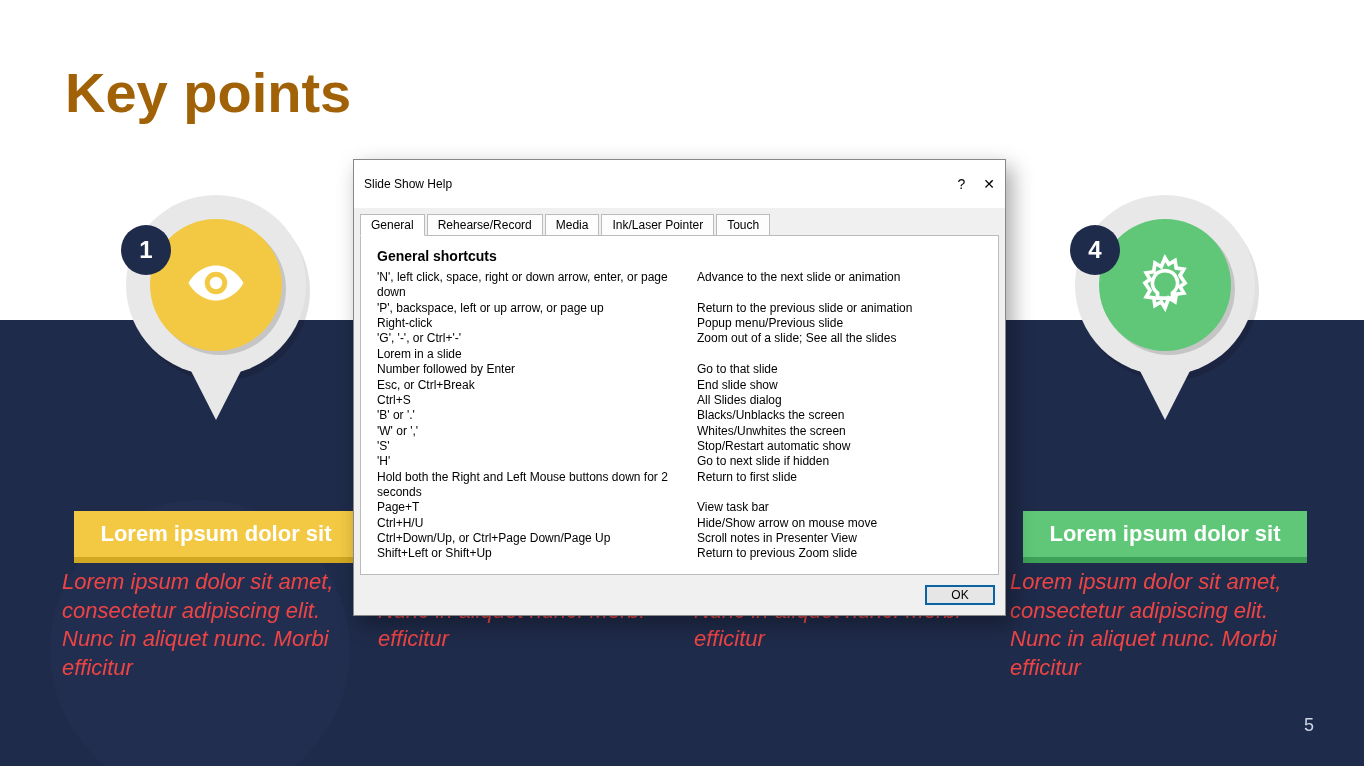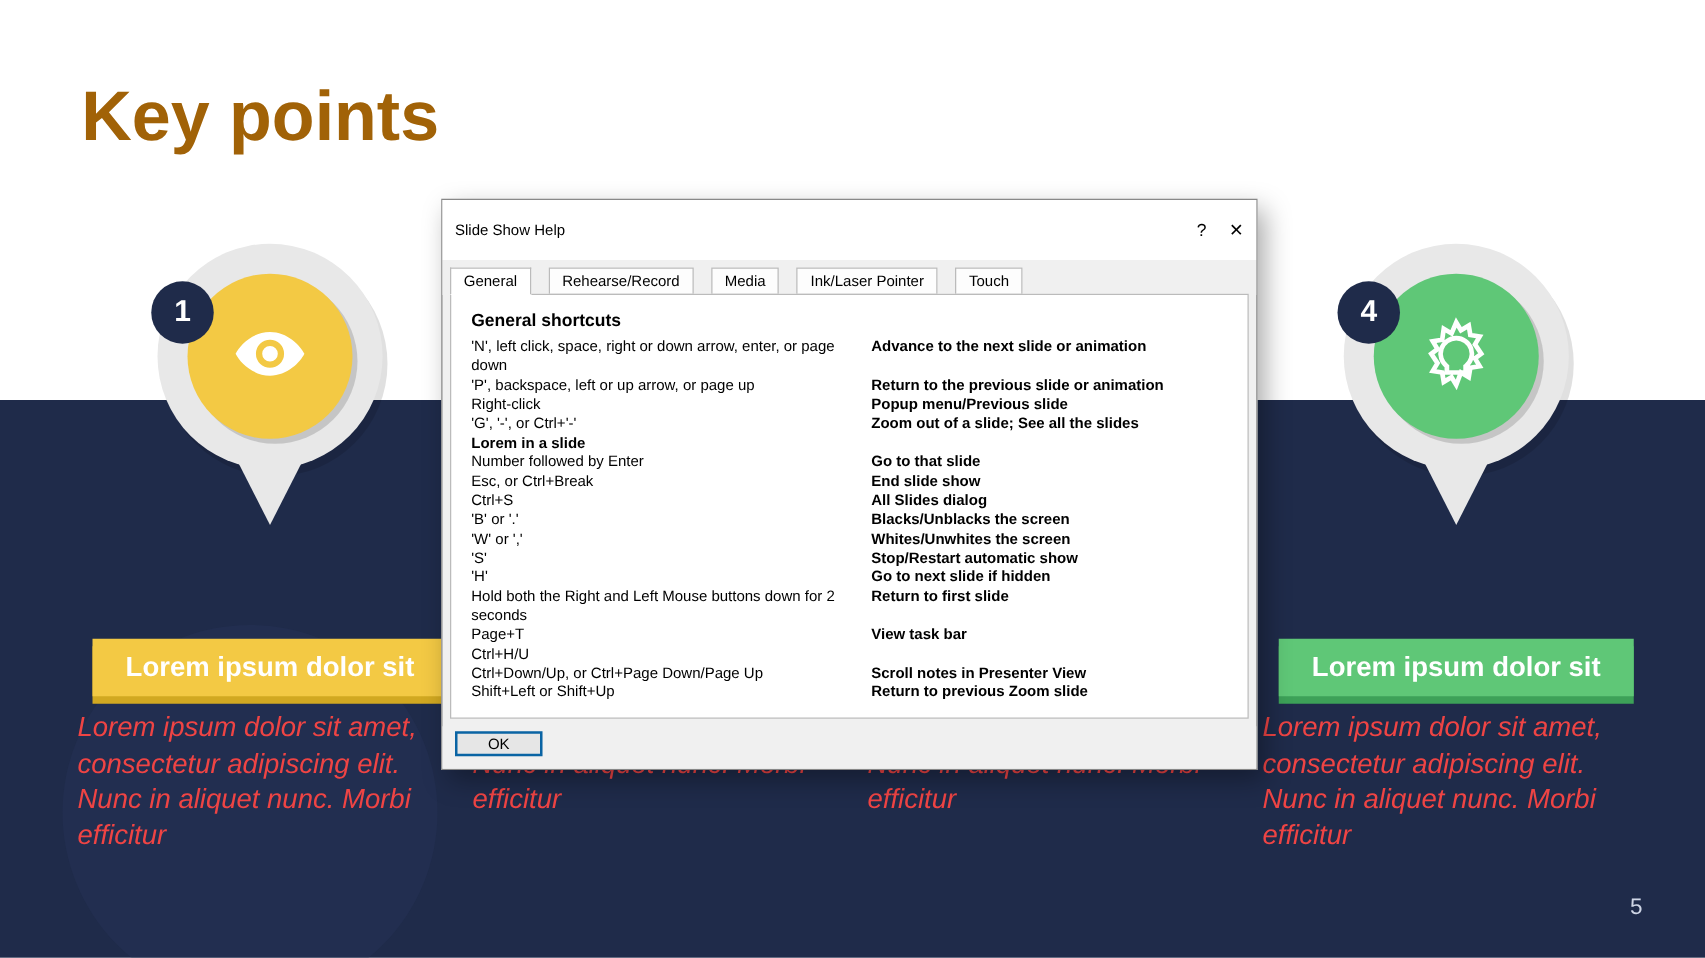--- a/index.html
+++ b/index.html
@@ -156,21 +156,21 @@
       padding: 0 10px;
       background: #ffffff;
       justify-content: space-between;
     }
     .dialog-title { font-size: 12px; color: #000; }
     .dialog-controls { display: flex; gap: 18px; align-items: center; }
     .dialog-controls span { font-size: 14px; cursor: default; }
     .dialog-tabs {
       display: flex;
       padding: 6px 6px 0 6px;
-      gap: 12px;
+      gap: 0;
       background: #f0f0f0;
       border-bottom: none;
     }
     .dialog-tab {
       padding: 3px 10px;
       font-size: 12px;
       border: 1px solid #bbb;
       background: #fdfdfd;
       margin-right: 2px;
       position: relative;
@@ -196,23 +196,24 @@
       color: #000;
     }
     .shortcut-row {
       display: flex;
       font-size: 12px;
       color: #000;
       line-height: 1.28;
       margin-bottom: 0px;
     }
     .shortcut-key { width: 320px; padding-right: 10px; }
-    .shortcut-desc { flex: 1; font-weight: bold; }
+    .shortcut-desc { flex: 1; }
     .dialog-footer {
       display: flex;
+      justify-content: flex-end;
       padding: 4px 10px 10px;
       background: #f0f0f0;
     }
     .btn-ok {
       min-width: 70px;
       padding: 1px 16px;
       font-size: 12px;
       background: #e6e6e6;
       border: 2px solid #0a64a4;
       cursor: default;
@@ -332,20 +333,21 @@
         <div class="shortcut-row">
           <div class="shortcut-key">Hold both the Right and Left Mouse buttons down for 2 seconds</div>
           <div class="shortcut-desc">Return to first slide</div>
         </div>
         <div class="shortcut-row">
           <div class="shortcut-key">Page+T</div>
           <div class="shortcut-desc">View task bar</div>
         </div>
         <div class="shortcut-row">
           <div class="shortcut-key">Ctrl+H/U</div>
+          <div class="shortcut-desc">Hide/Show arrow on mouse move</div>
         </div>
         <div class="shortcut-row">
           <div class="shortcut-key">Ctrl+Down/Up, or Ctrl+Page Down/Page Up</div>
           <div class="shortcut-desc">Scroll notes in Presenter View</div>
         </div>
         <div class="shortcut-row">
           <div class="shortcut-key">Shift+Left or Shift+Up</div>
           <div class="shortcut-desc">Return to previous Zoom slide</div>
         </div>
       </div>

